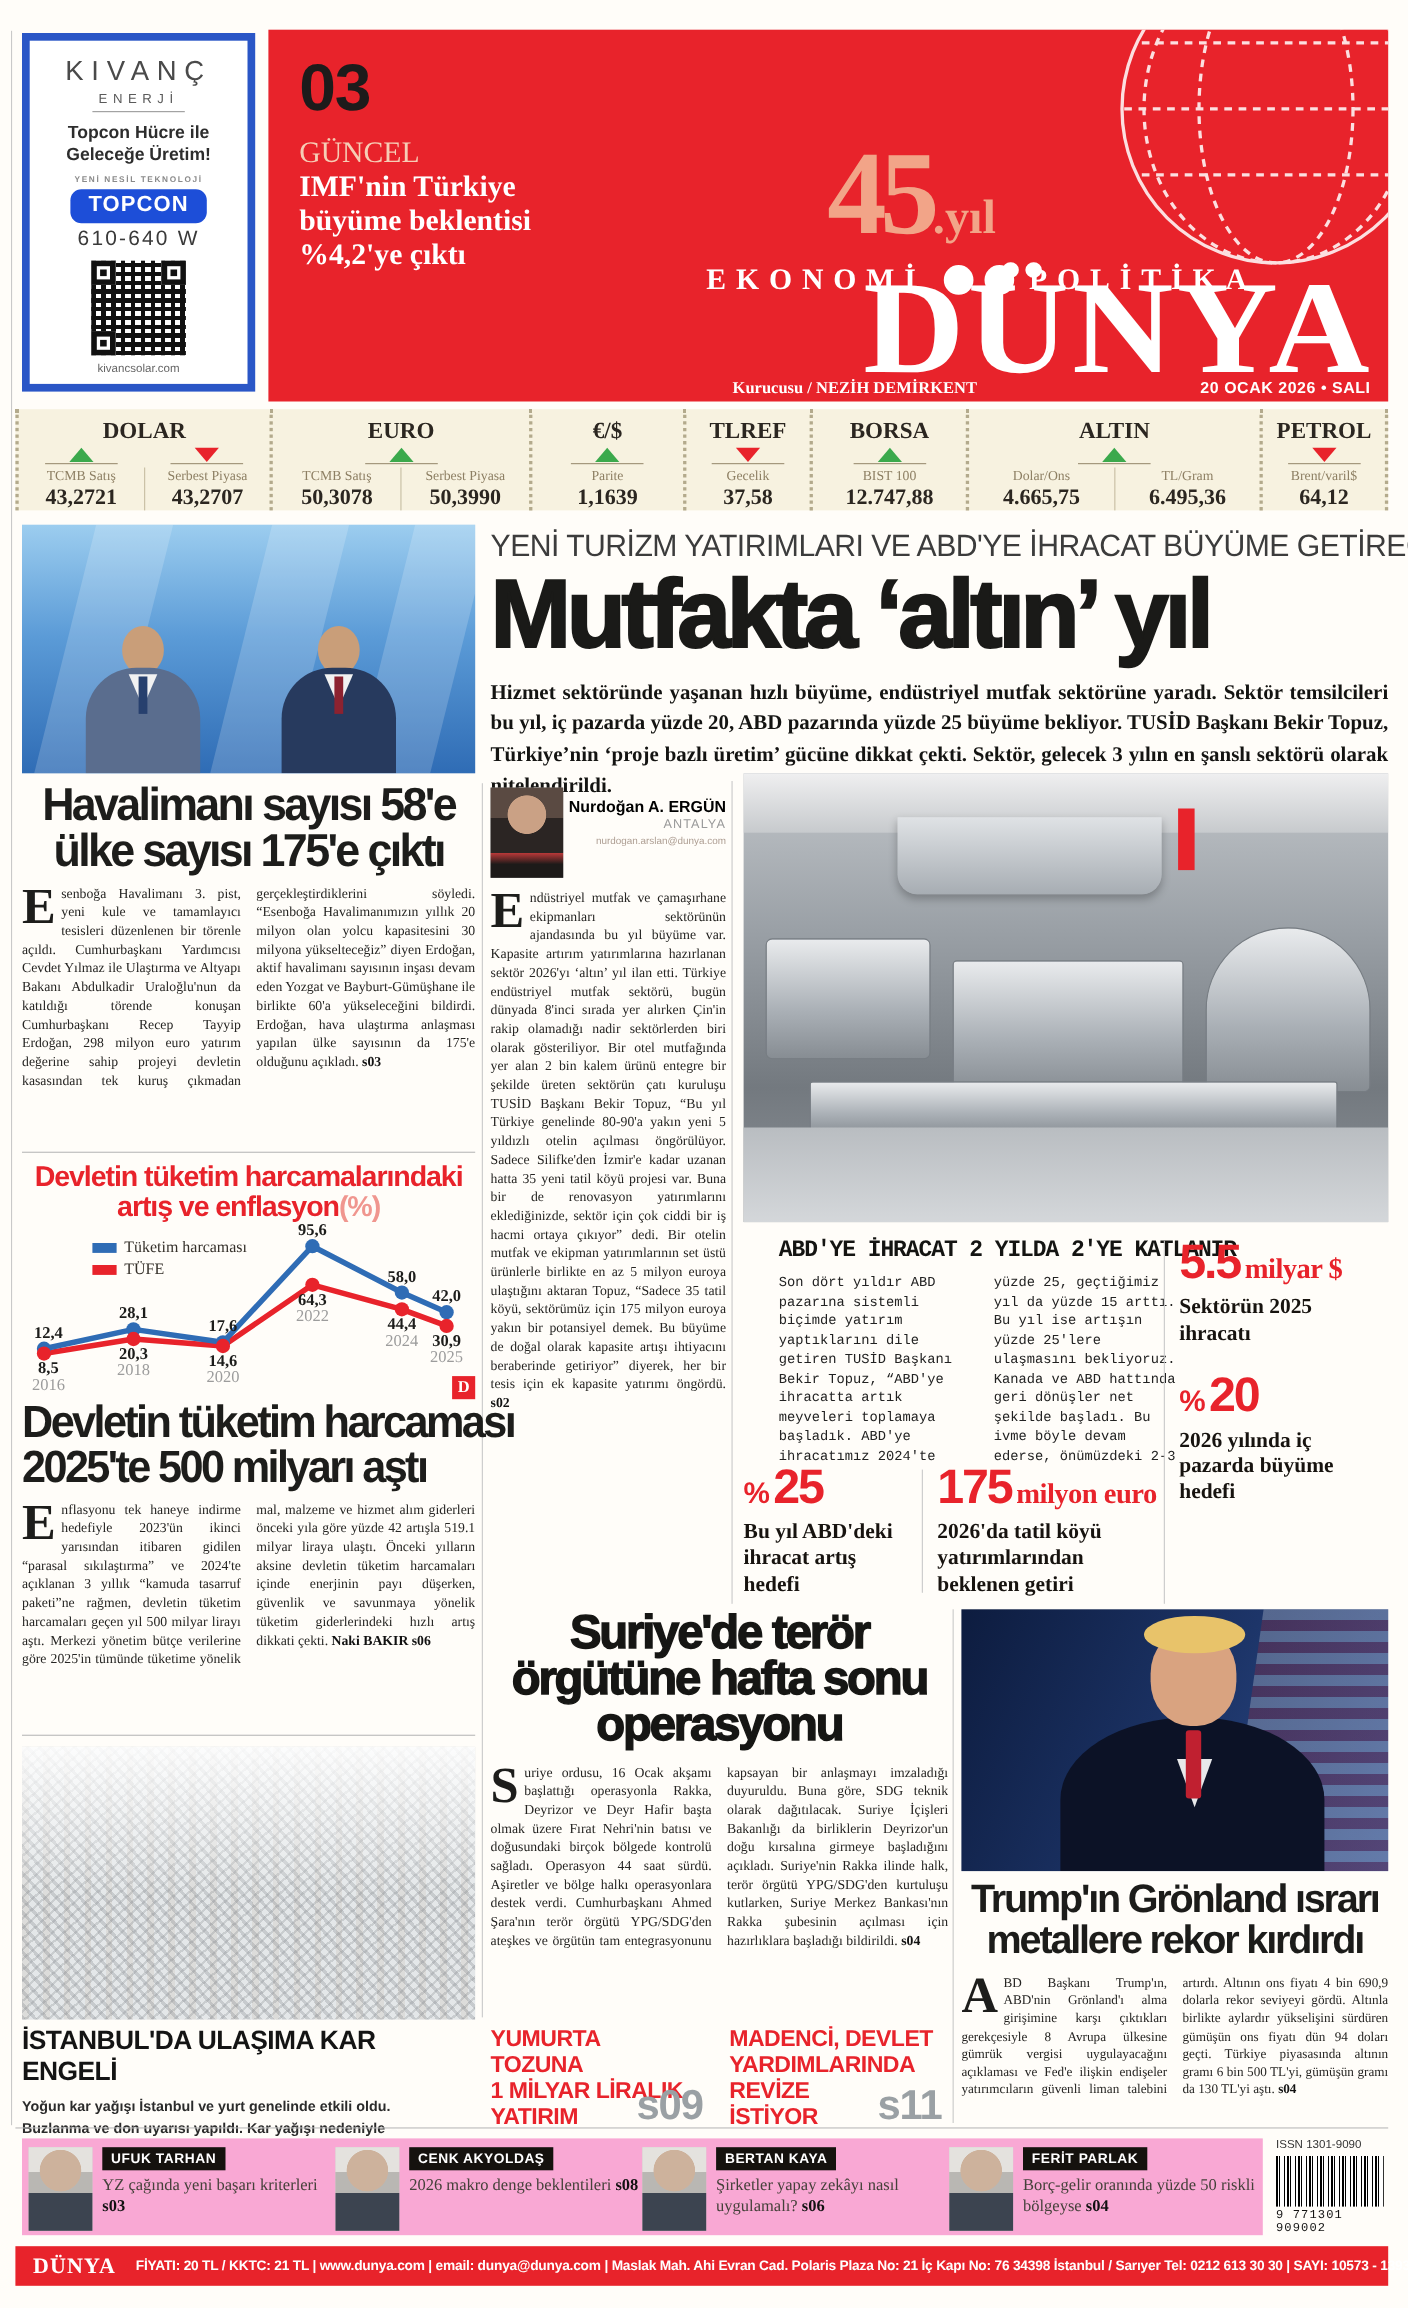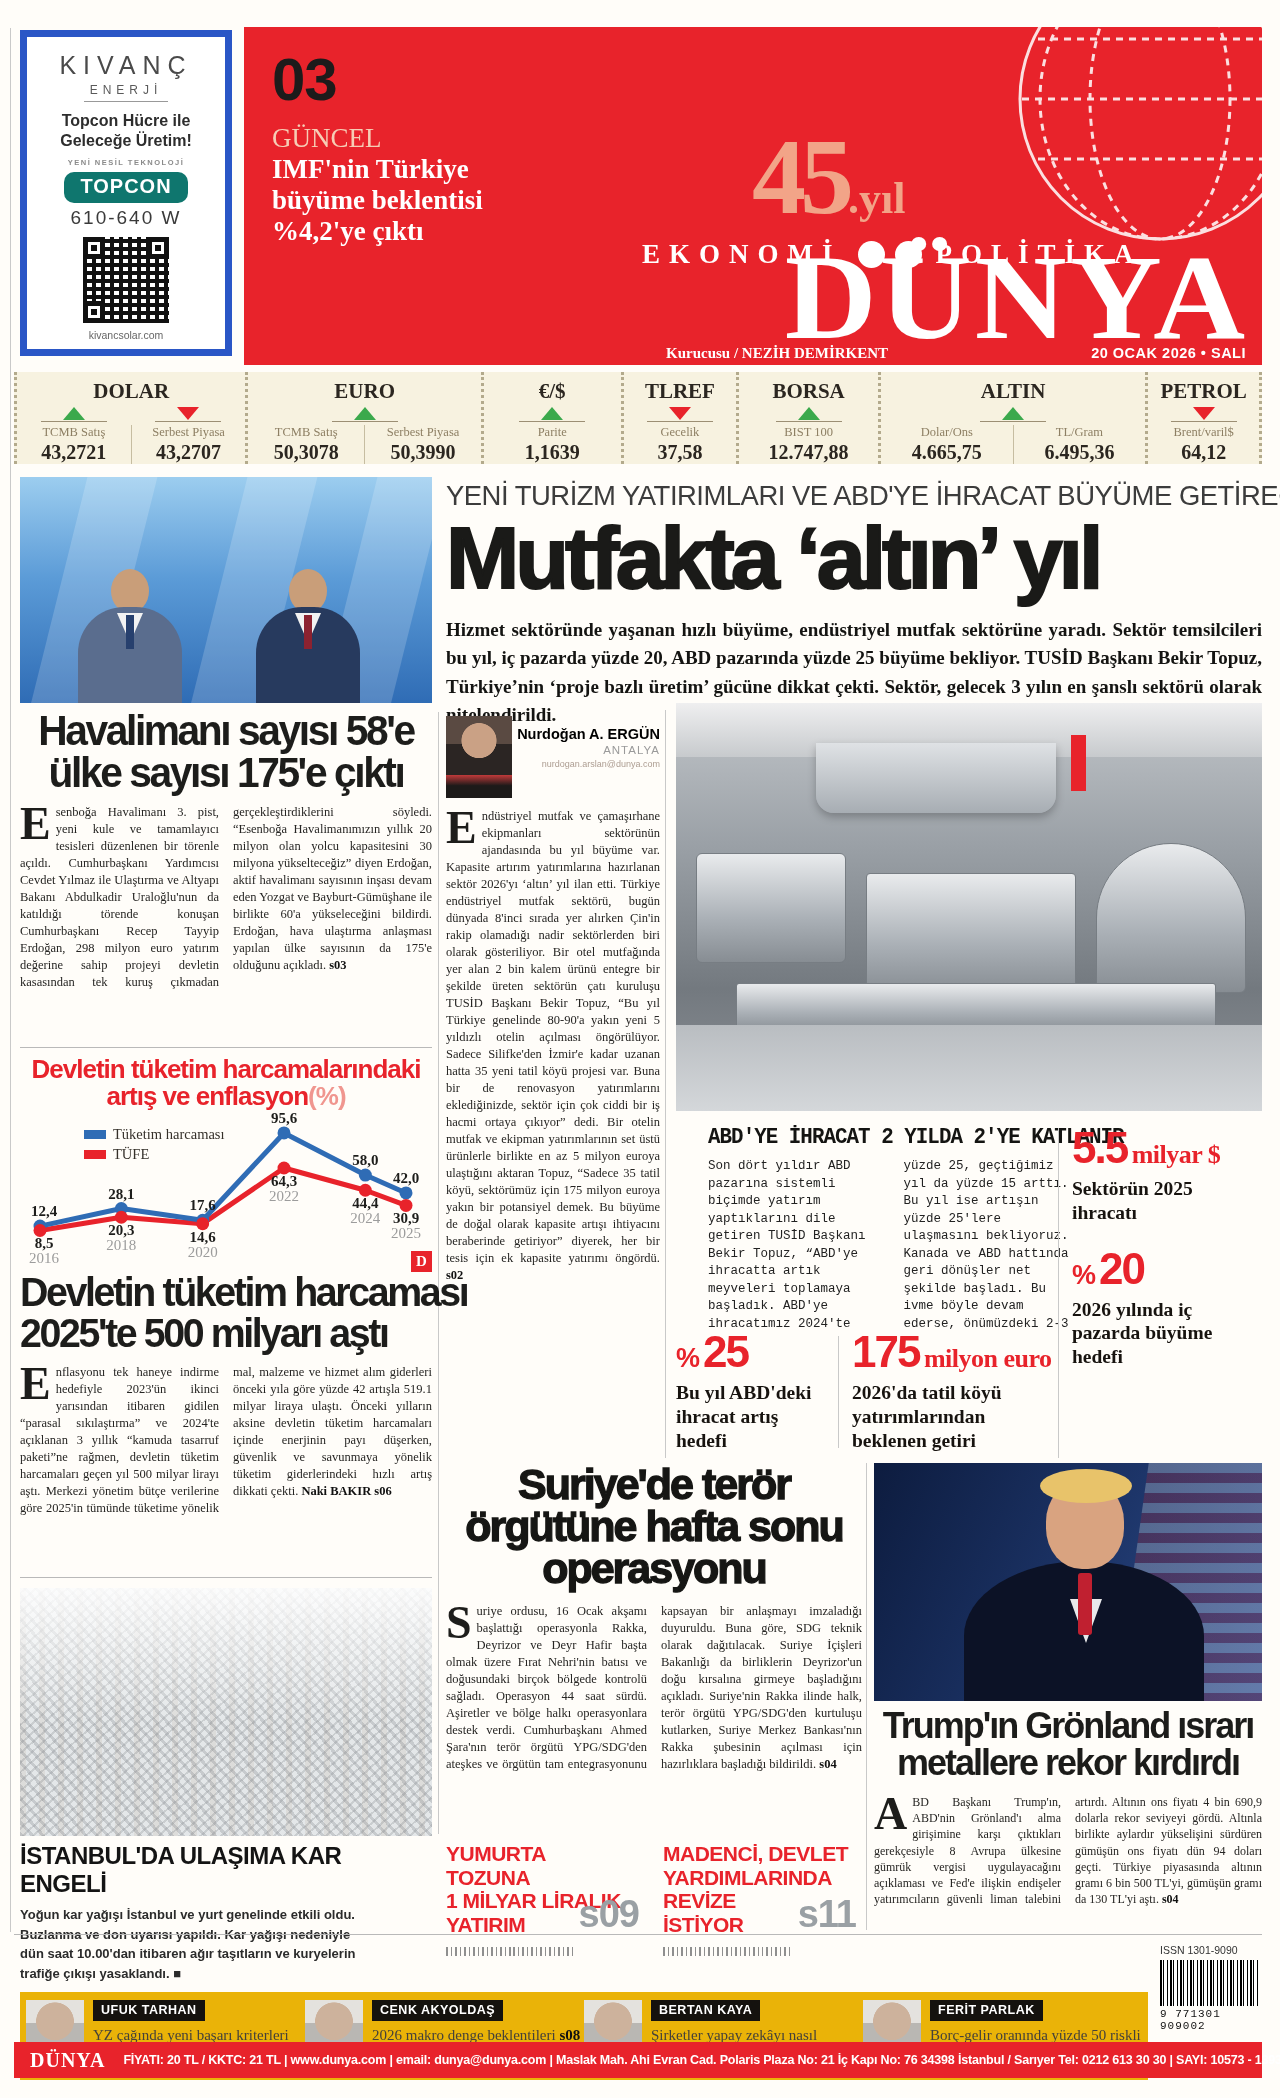--- a/index.html
+++ b/index.html
@@ -11,21 +11,21 @@
   .vrule { position:absolute; width:1px; background:#c9c9c9; }
   .hrule { position:absolute; height:1px; background:#b9b9b9; }
 
   
   .ad { position:absolute; left:20px; top:30px; width:212px; height:326px;
         border:7px solid #2a56c6; background:#fff; text-align:center; padding-top:14px; }
   .ad-brand { font-size:25px; letter-spacing:7px; color:#4a4a4a; font-weight:400; }
   .ad-sub { font-size:12px; letter-spacing:5px; color:#5a5a5a; border-bottom:1px solid #999; display:inline-block; padding:2px 6px 4px; margin-top:1px;}
   .ad-head { font-weight:bold; font-size:16px; color:#2d2d2d; margin-top:9px; line-height:1.25; }
   .ad-tag { font-size:7.5px; letter-spacing:1.5px; color:#8a8a8a; margin-top:7px; font-weight:bold;}
-  .ad-pill { display:inline-block; background:#0f766e; color:#fff; font-weight:bold; font-size:20px;
+  .ad-pill { display:inline-block; background:#1d4ed8; color:#fff; font-weight:bold; font-size:20px;
              letter-spacing:1px; border-radius:10px; padding:3px 16px 5px; margin-top:5px; }
   .ad-watt { font-size:19px; letter-spacing:2px; color:#3a3a3a; margin-top:4px; }
   .qr { position:relative; width:86px; height:86px; margin:8px auto 0;
         background:repeating-linear-gradient(0deg,#111 0 4px,transparent 4px 8px),
                    repeating-linear-gradient(90deg,#111 0 4px,#fff 4px 9px); }
   .qr i { position:absolute; width:22px; height:22px; border:5px solid #111; background:#fff; }
   .qr i::after{ content:""; position:absolute; left:3px; top:3px; width:6px; height:6px; background:#111;}
   .qr .e1{left:0;top:0} .qr .e2{right:0;top:0} .qr .e3{left:0;bottom:0}
   .ad-url { font-size:10.5px; color:#666; margin-top:6px; }
 
@@ -191,22 +191,22 @@
              border-right:16px solid transparent; border-top:44px solid #e8e8ea; }
   .t-tie { position:absolute; left:204px; bottom:66px; width:14px; height:62px; background:#c02030; border-radius:3px;}
   .t-head { position:absolute; left:172px; top:18px; width:78px; height:88px; border-radius:46%; background:#d9a380; }
   .t-hair { position:absolute; left:166px; top:6px; width:92px; height:34px; border-radius:50%; background:#e8c36a; }
   .trump-h { position:absolute; left:874px; top:1708px; width:388px; text-align:center; }
   .trump-h .line { font-size:36px; font-weight:bold; color:#1c1c1a; letter-spacing:-2px; line-height:1.02; }
   .trump-body { position:absolute; left:874px; top:1794px; width:388px; height:136px; }
   .trump-body .body-cols { font-size:12px; line-height:16.2px; height:136px; }
 
   
-  .strip { position:absolute; left:20px; top:1944px; width:1128px; height:88px; background:#eab308;
-           display:flex; align-items:center; padding:0 6px;margin-top:48px; }
+  .strip { position:absolute; left:20px; top:1944px; width:1128px; height:88px; background:#f9a8d4;
+           display:flex; align-items:center; padding:0 6px; }
   .colm { display:flex; width:280px; gap:9px; align-items:flex-start; padding-top:4px;}
   .headshot { width:58px; height:76px; flex:none;
       background: radial-gradient(circle at 50% 28%, #cdb29c 0 30%, transparent 31%),
                   linear-gradient(180deg,#e4e2de 0 30%, #b9b7b3 30% 55%, #3c4450 55%);
       background-color:#cfcdc9;}
   .colm .ct { flex:1; }
   .colm .tag { display:inline-block; background:#15120e; color:#fff; font-weight:bold; font-size:12.5px;
                letter-spacing:.5px; padding:3px 8px 4px; }
   .colm .line { margin-top:5px; font-family:"Liberation Serif",serif; font-size:15px; line-height:1.25; color:#45413a;}
   .issn { position:absolute; left:1160px; top:1944px; width:102px; text-align:left; }

